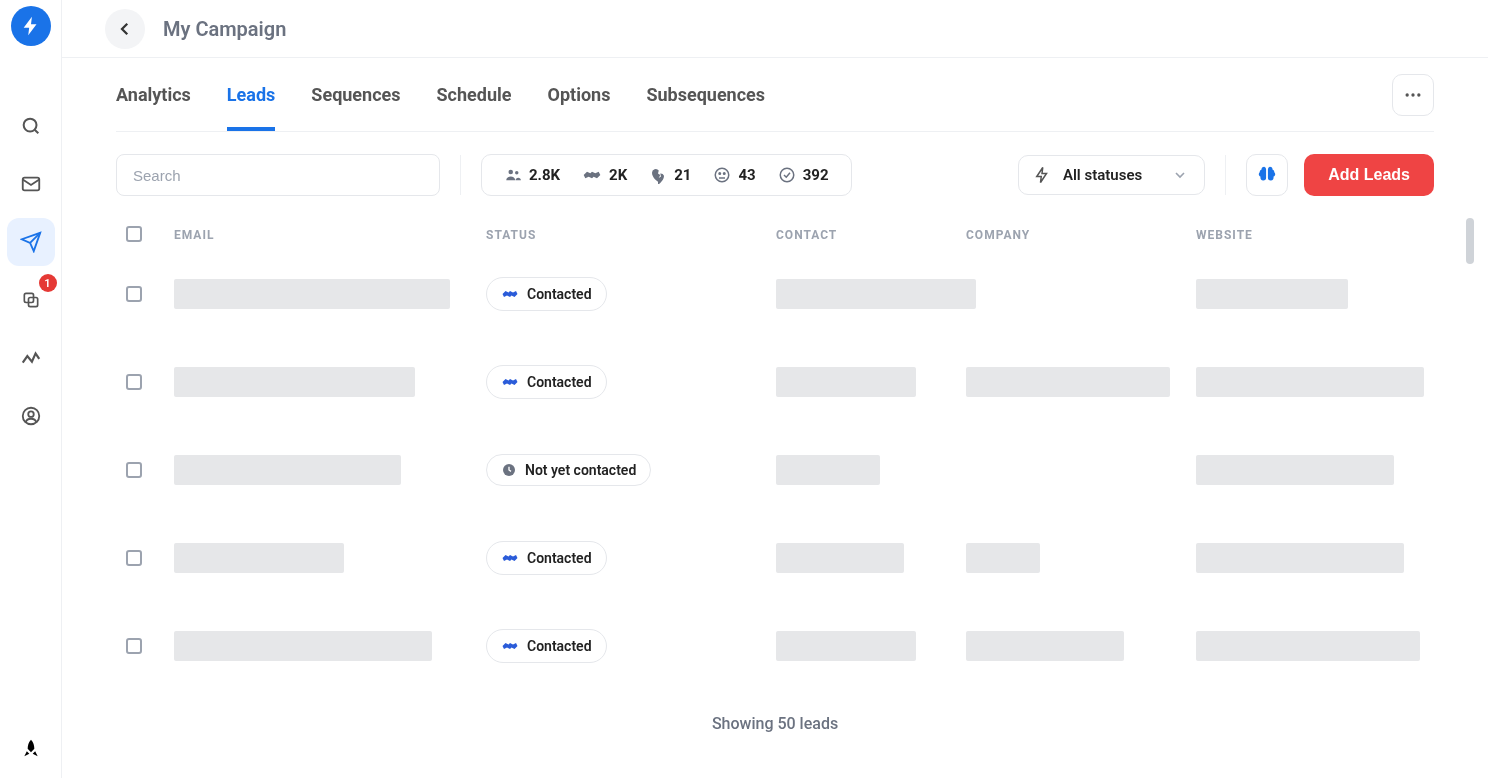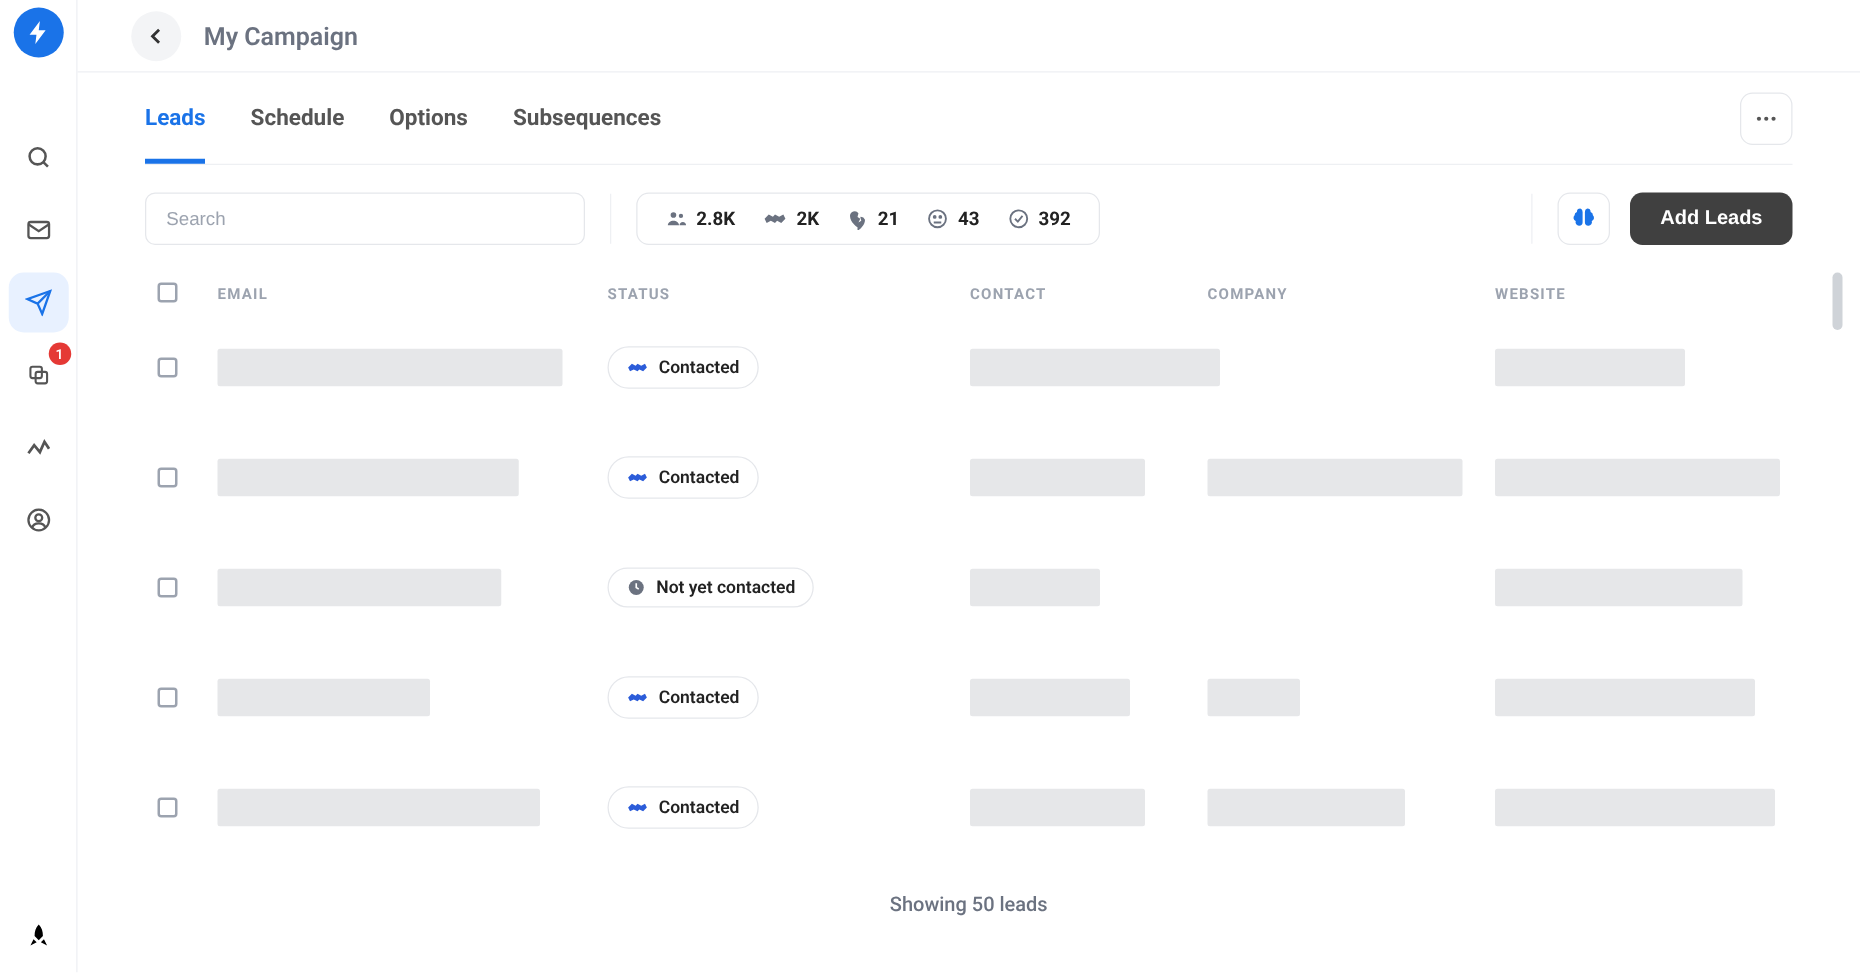--- a/index.html
+++ b/index.html
@@ -24,31 +24,31 @@
   .tabs-row { display: flex; align-items: center; border-bottom: 1px solid #eef0f3; }
   .tabs { display: flex; gap: 36px; }
   .tab { padding: 26px 0 22px 0; font-size: 18px; font-weight: 700; color: #555; cursor: pointer; border-bottom: 4px solid transparent; }
   .tab.active { color: #1a73e8; border-bottom-color: #1a73e8; }
   .tabs-actions { margin-left: auto; display: flex; gap: 14px; align-items: center; }
   .resume-btn { display: flex; align-items: center; gap: 12px; padding: 12px 22px; border: 1px solid #e5e7eb; border-radius: 10px; font-size: 16px; font-weight: 700; color: #222; background: #fff; cursor: pointer; }
   .resume-btn .tri { width: 0; height: 0; border-left: 12px solid #18b753; border-top: 8px solid transparent; border-bottom: 8px solid transparent; }
   .more-btn { width: 42px; height: 42px; border: 1px solid #e5e7eb; border-radius: 10px; display: flex; align-items: center; justify-content: center; cursor: pointer; color: #555; }
 
   .filters-row { display: flex; align-items: center; gap: 16px; padding: 22px 0; }
-  .search { width: 352px; }
+  .search { width: 324px; }
   .search input { width: 100%; height: 42px; border: 1px solid #e5e7eb; border-radius: 8px; padding: 0 16px; font-size: 15px; color: #333; outline: none; }
   .search input::placeholder { color: #9ca3af; }
   .divider-v { width: 1px; height: 40px; background: #eef0f3; margin: 0 4px; }
   .stats-pill { display: flex; align-items: center; gap: 22px; padding: 10px 22px; border: 1px solid #e5e7eb; border-radius: 10px; }
   .stat { display: flex; align-items: center; gap: 7px; font-size: 15px; font-weight: 700; color: #222; }
   .stat svg, .stat .ic { color: #6b7280; }
   .filters-right { margin-left: auto; display: flex; align-items: center; gap: 16px; }
   .status-dd { display: flex; align-items: center; gap: 12px; padding: 10px 16px 10px 14px; border: 1px solid #e5e7eb; border-radius: 10px; cursor: pointer; font-size: 15px; font-weight: 600; color: #222; }
   .icon-btn { width: 42px; height: 42px; border: 1px solid #e5e7eb; border-radius: 10px; display: flex; align-items: center; justify-content: center; cursor: pointer; color: #1a73e8; }
-  .add-btn { background: #404040; color: #fff; font-size: 16px; font-weight: 700; padding: 12px 24px; border-radius: 10px; cursor: pointer; border: none; }
+  .add-btn { background: #ef4444; color: #fff; font-size: 16px; font-weight: 700; padding: 12px 24px; border-radius: 10px; cursor: pointer; border: none; }
 
   
   .table-wrap { position: relative; }
   .scroll-thumb { position: absolute; right: -40px; top: 0; width: 8px; height: 46px; background: #cfd3d8; border-radius: 4px; }
   .thead { display: flex; align-items: flex-end; padding: 8px 10px; }
   .col-check { width: 48px; display: flex; align-items: center; }
   .col-email { width: 312px; }
   .col-status { width: 290px; }
   .col-contact { width: 190px; }
   .col-company { width: 230px; }
@@ -127,21 +127,23 @@
         <svg width="18" height="18" viewBox="0 0 24 24" fill="none" stroke="#333" stroke-width="3">
             <path d="m15 5-7 7 7 7"></path>
           </svg>
       </div>
       <div class="page-title">My Campaign</div>
     </div>
 
     <div class="content">
       <div class="tabs-row">
         <div class="tabs">
+          <div class="tab">Analytics</div>
           <div class="tab active">Leads</div>
+          <div class="tab">Sequences</div>
           <div class="tab">Schedule</div>
           <div class="tab">Options</div>
           <div class="tab">Subsequences</div>
         </div>
         <div class="tabs-actions">
           <div class="more-btn">
             <svg width="20" height="20" viewBox="0 0 24 24" fill="currentColor">
                 <circle cx="5" cy="12" r="2"></circle>
                 <circle cx="12" cy="12" r="2"></circle>
                 <circle cx="19" cy="12" r="2"></circle>
@@ -187,20 +189,29 @@
           </div>
           <div class="stat">
             <svg width="18" height="18" viewBox="0 0 24 24" fill="none" stroke="currentColor" stroke-width="2" class="ic">
                 <circle cx="12" cy="12" r="9"></circle>
                 <path d="m8 12 3 3 5-6"></path>
               </svg>
             <span>392</span>
           </div>
         </div>
         <div class="filters-right">
+          <div class="status-dd">
+            <svg width="18" height="18" viewBox="0 0 24 24" fill="none" stroke="#555" stroke-width="2">
+                <path d="M13 2 5 14h6l-1 8 8-12h-6l1-8Z"></path>
+              </svg>
+            <span>All statuses</span>
+            <svg width="16" height="16" viewBox="0 0 24 24" fill="none" stroke="#9ca3af" stroke-width="2.4" style="margin-left:18px;">
+                <path d="m6 9 6 6 6-6"></path>
+              </svg>
+          </div>
           <div class="divider-v"></div>
           <div class="icon-btn">
             <svg width="22" height="22" viewBox="0 0 24 24" fill="currentColor">
                 <path d="M9 3a3 3 0 0 0-3 3 3 3 0 0 0-2 3 3 3 0 0 0 1 5 3 3 0 0 0 3 4 3 3 0 0 0 3-3V6a3 3 0 0 0-2-3Zm6 0a3 3 0 0 1 3 3 3 3 0 0 1 2 3 3 3 0 0 1-1 5 3 3 0 0 1-3 4 3 3 0 0 1-3-3V6a3 3 0 0 1 2-3Z"></path>
               </svg>
           </div>
           <button class="add-btn">Add Leads</button>
         </div>
       </div>
 

